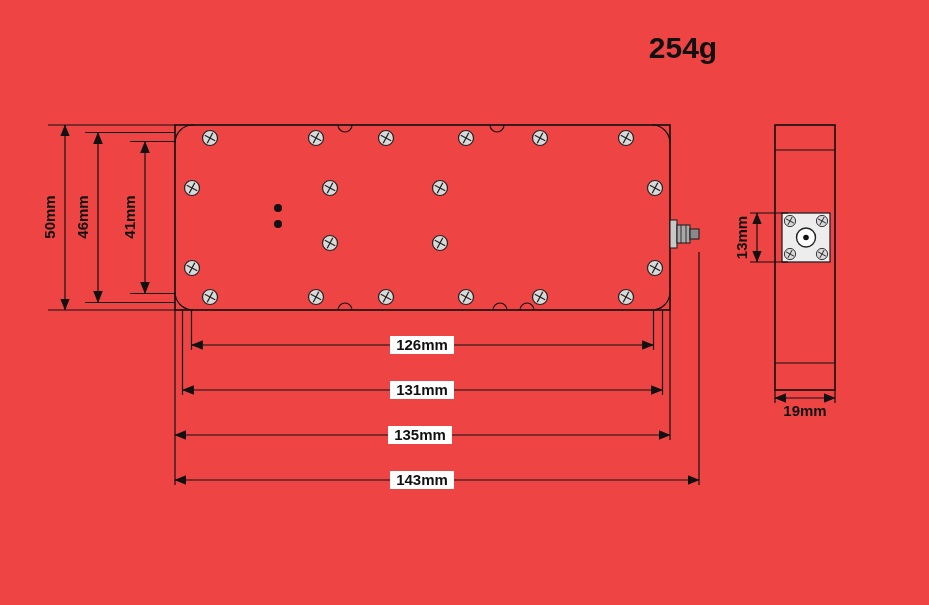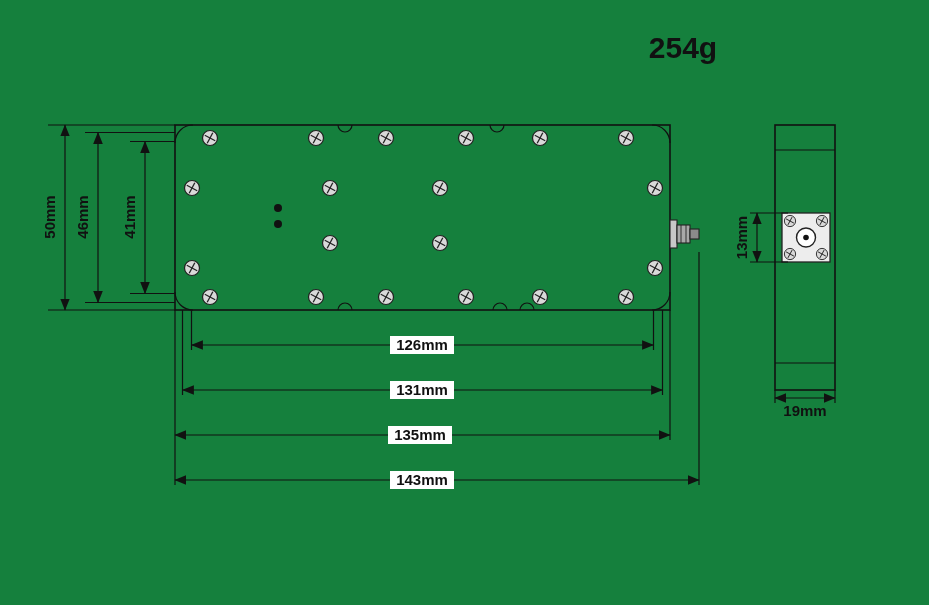--- a/index.html
+++ b/index.html
@@ -1,17 +1,17 @@
 <!DOCTYPE html>
 <html><head>
 <meta charset="utf-8">
 <style>
   html,body{margin:0;padding:0;background:#fff;}
   .stage{
-    position:relative;width:929px;height:605px;background:#15803d;
+    position:relative;width:929px;height:605px;background:#ef4444;
     font-family:"Liberation Sans", sans-serif;overflow:hidden;
   }
   svg{display:block;}
   .outline{fill:none;stroke:#111;stroke-width:1.6;}
   .thin{stroke:#111;stroke-width:1.2;fill:none;}
   .dim{stroke:#111;stroke-width:1.2;fill:none;}
   .dim-label{font-size:15px;font-weight:bold;fill:#111;}
   .weight{font-size:30px;font-weight:bold;fill:#111;}
   .labelbg{fill:#ffffff;}
 </style>

